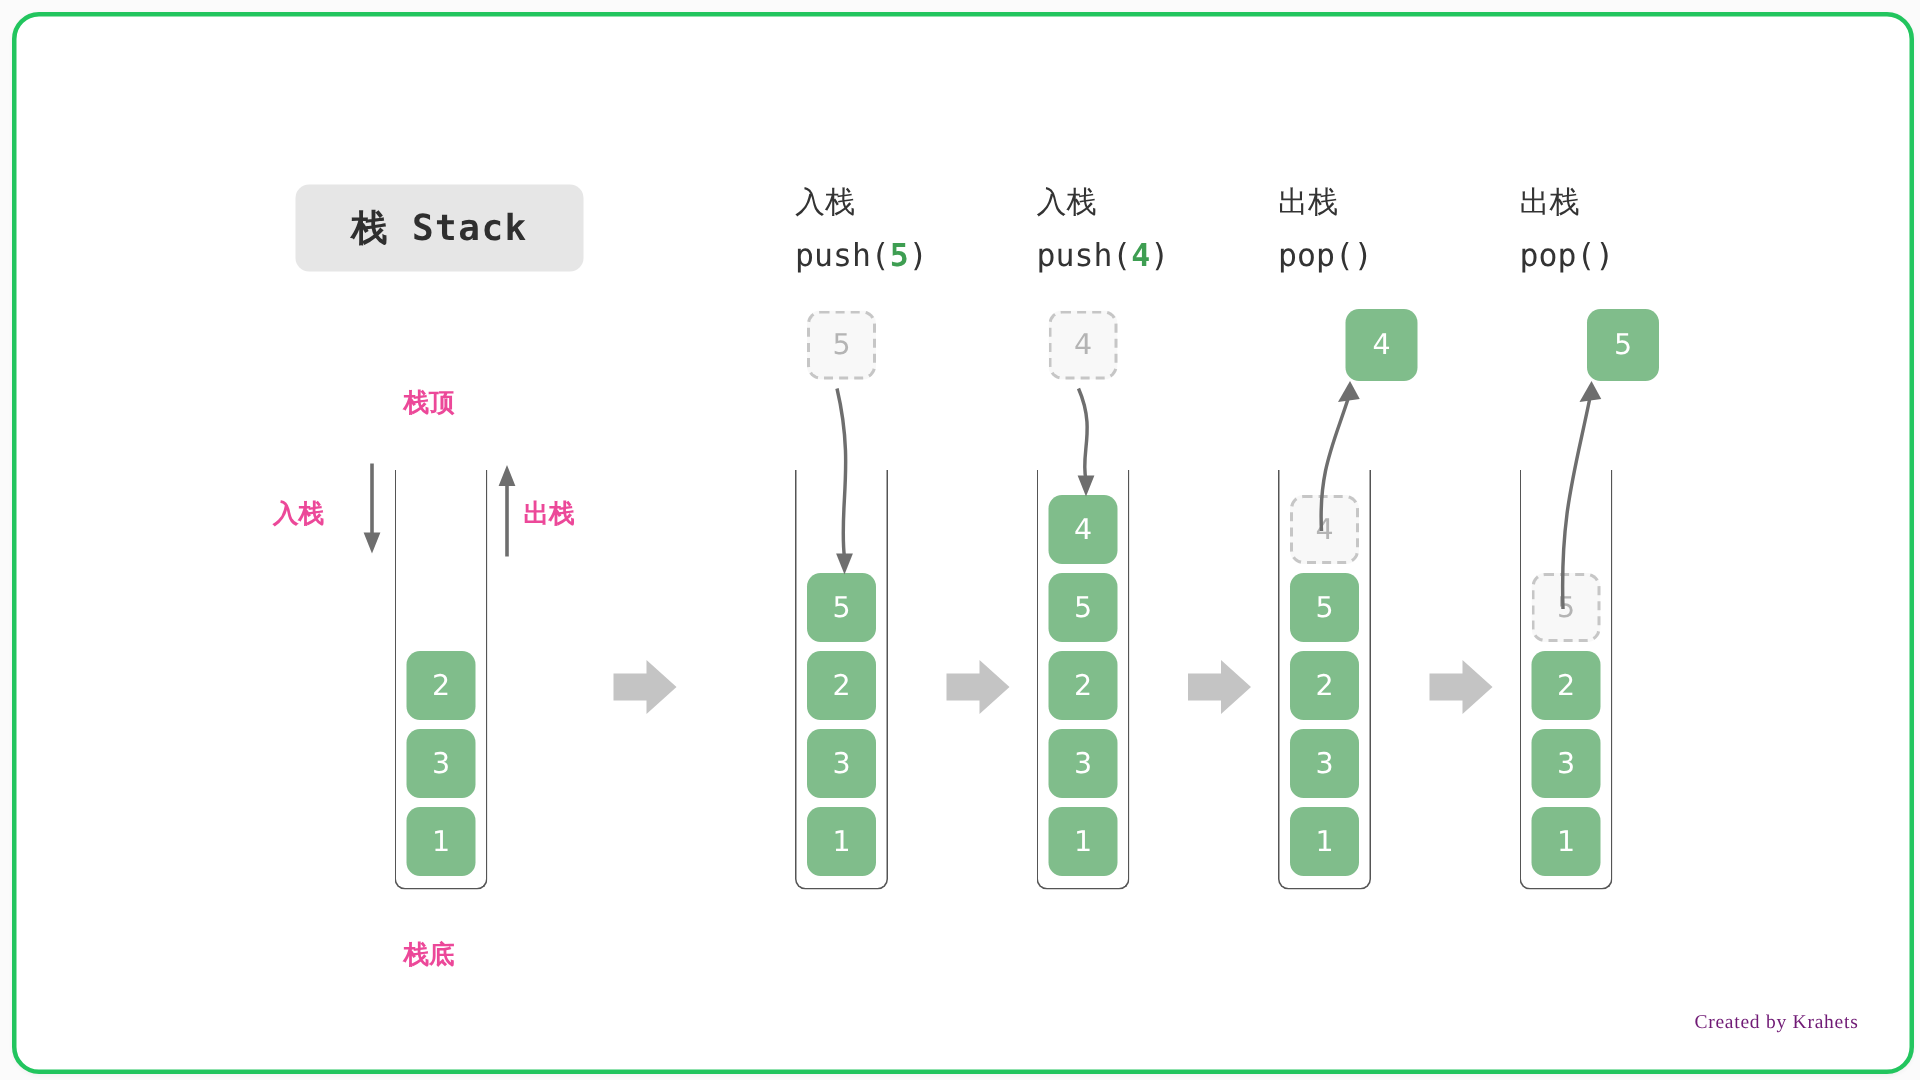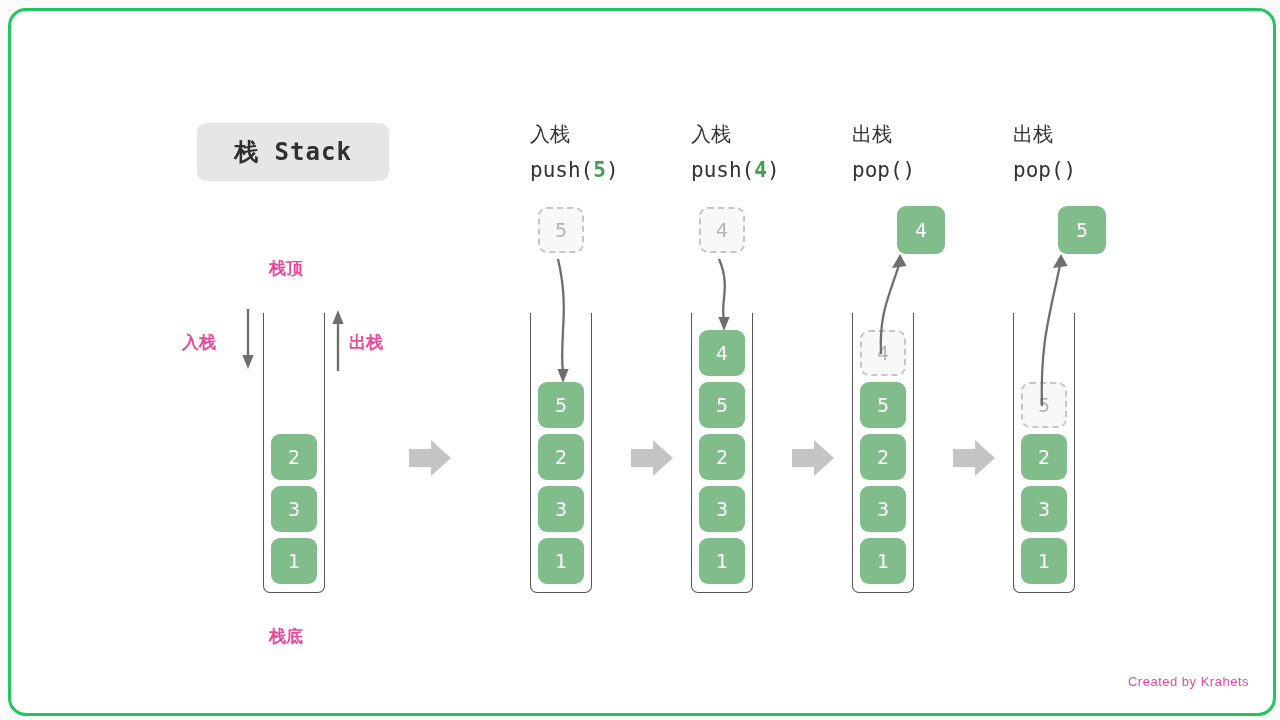--- a/index.html
+++ b/index.html
@@ -77,24 +77,24 @@
   .cell.ghost {
     background: #f8f8f8;
     border: 2px dashed #c6c6c6;
     color: #b4b4b4;
     box-sizing: border-box;
   }
   .cell.pop-out {
     width: 48px; height: 48px;
   }
   #credit {
-    right: 24px; bottom: 24px;
-    font-family: Liberation Sans, sans-serif;
+    right: 34px; bottom: 24px;
+    font-family: Liberation Serif, serif;
     font-size: 13px;
-    color: #ec4899;
+    color: #701a75;
     letter-spacing: 0.5px;
   }
   svg { overflow: visible; }
 </style>
 </head>
 <body>
 
 <div id="card">
 
   <div id="title-pill" class="abs">栈 Stack</div>

